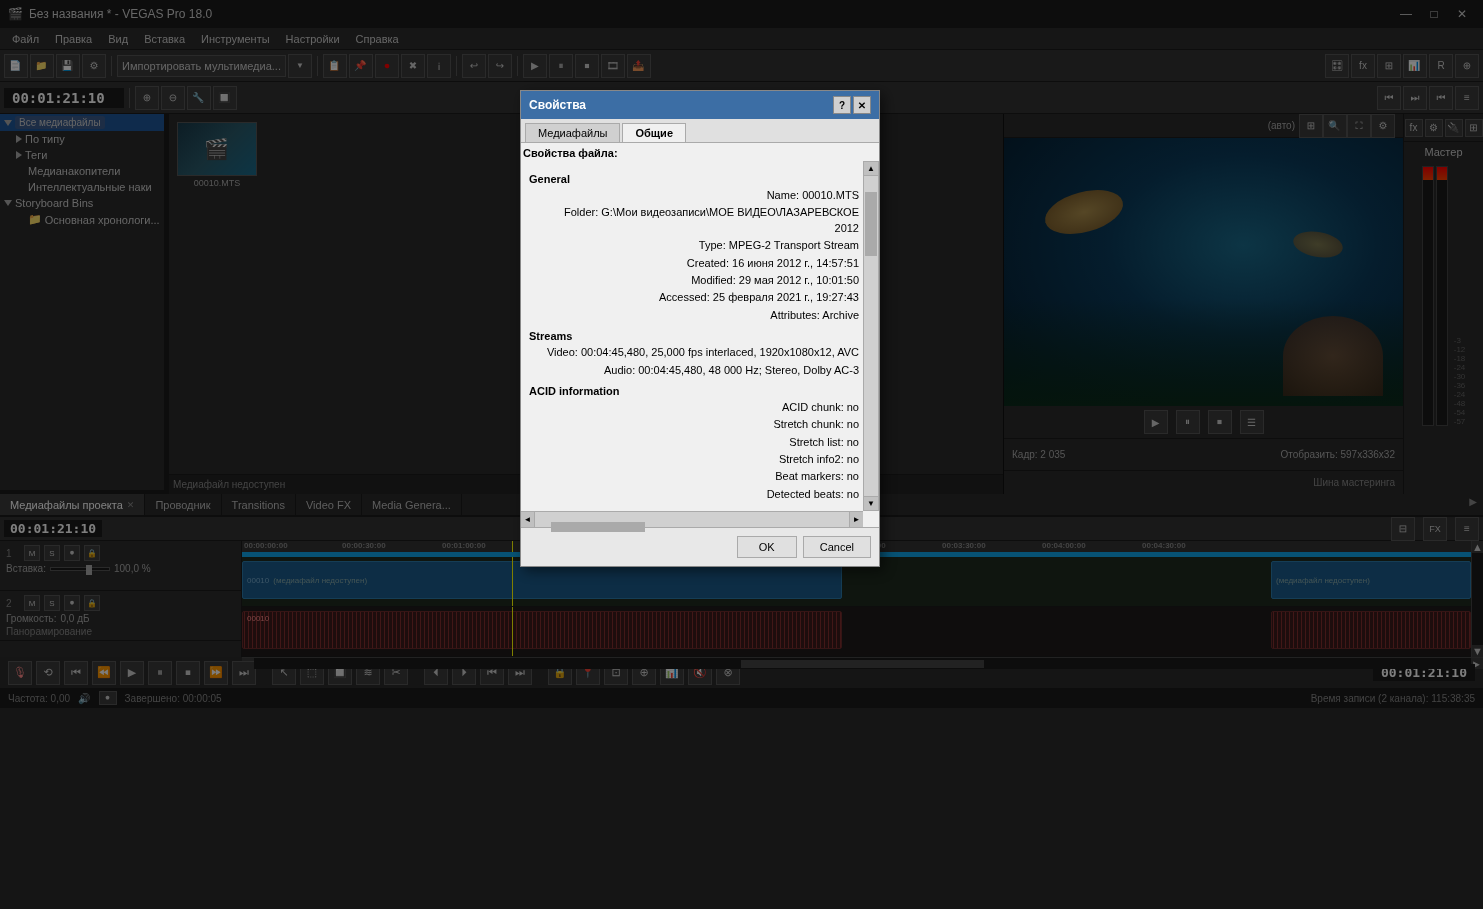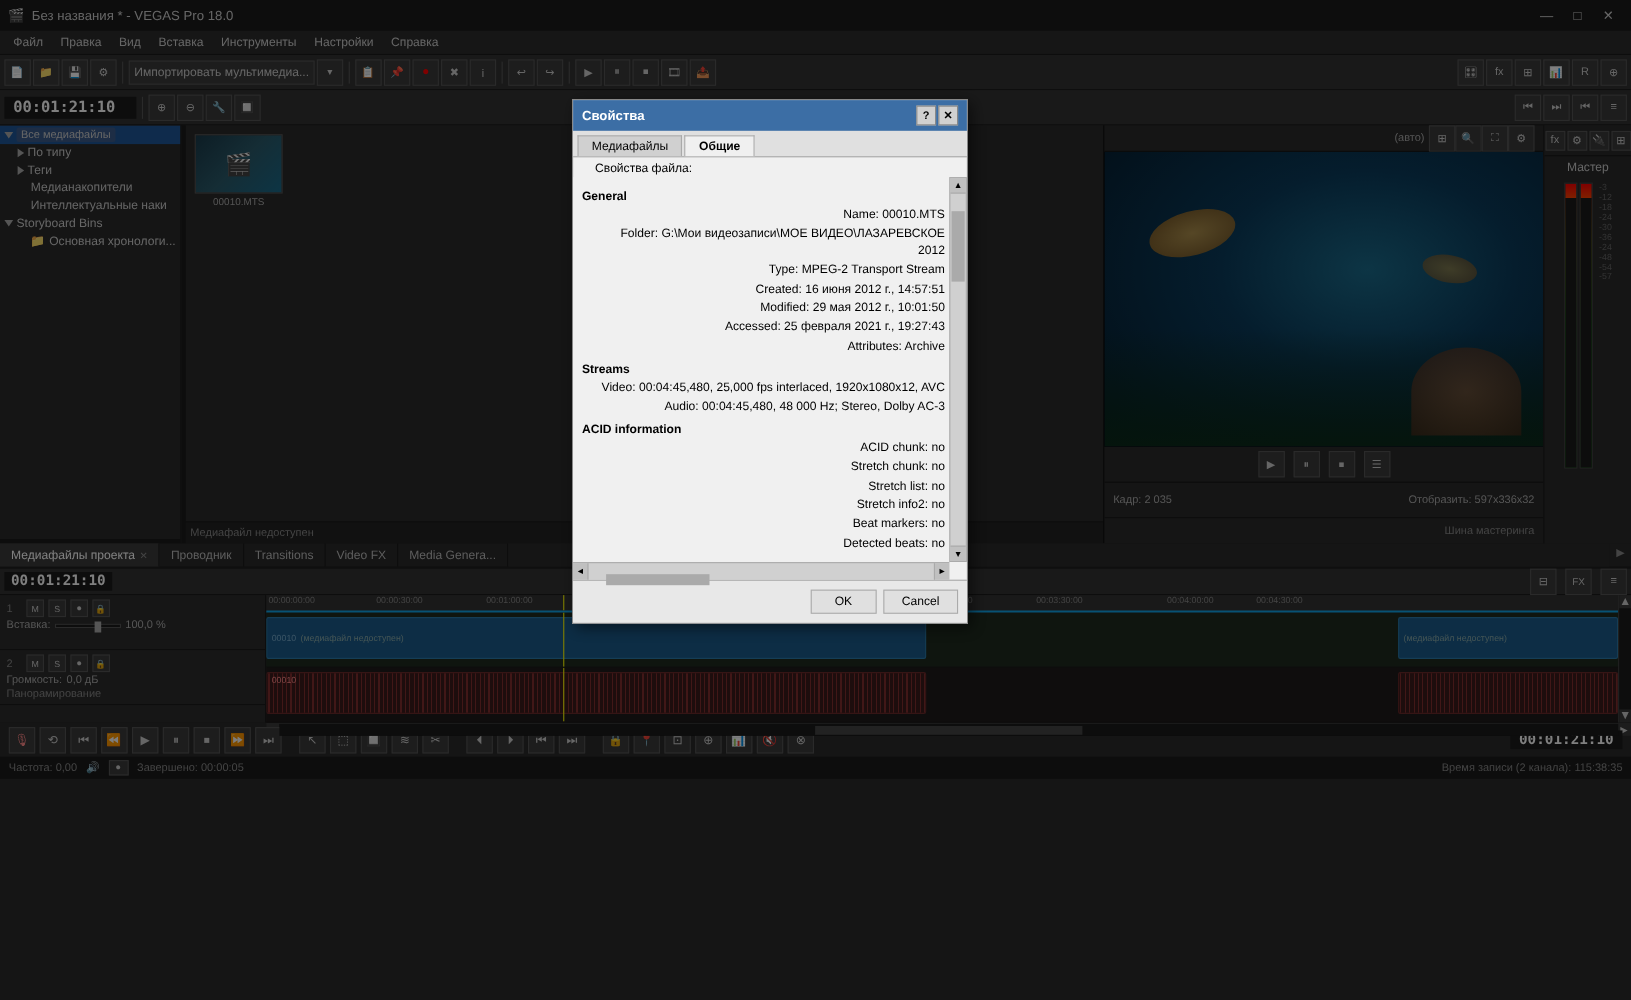--- a/index.html
+++ b/index.html
@@ -269,21 +269,21 @@
     <div style="flex:1; display:flex; justify-content:center; width:100%; padding: 4px;">
       <div style="display:flex; gap:2px; height:260px;">
 
         <div style="width:12px; height:100%; background:linear-gradient(to bottom, #f00 0%, #ff0 20%, #0f0 50%, #0a0 100%); border:1px solid #444; position:relative;">
           <div style="position:absolute; bottom:0; left:0; width:100%; height:95%; background:#1a1a1a;"></div>
         </div>
         <div style="width:12px; height:100%; background:linear-gradient(to bottom, #f00 0%, #ff0 20%, #0f0 50%, #0a0 100%); border:1px solid #444; position:relative;">
           <div style="position:absolute; bottom:0; left:0; width:100%; height:95%; background:#1a1a1a;"></div>
         </div>
       </div>
-      <div style="display:flex; flex-direction:column; justify-content:flex-start; height:260px; margin-left:6px; font-size:8px; color:#666;">
+      <div style="display:flex; flex-direction:column; justify-content:flex-end; height:260px; margin-left:6px; font-size:8px; color:#666;">
         <span>-3</span>
         <span>-12</span>
         <span>-18</span>
         <span>-24</span>
         <span>-30</span>
         <span>-36</span>
         <span>-24</span>
         <span>-48</span>
         <span>-54</span>
         <span>-57</span>
@@ -356,30 +356,30 @@
           <span style="color:#aaa; font-size:10px;">0,0 дБ</span>
         </div>
         <div style="display:flex; align-items:center; gap:4px;">
           <span style="color:#888; font-size:10px;">Панорамирование</span>
         </div>
       </div>
     </div>
 
     <div style="flex:1; overflow:hidden; position:relative; display:flex; flex-direction:column;">
 
-      <div style="height:16px; background:#333; border-bottom:2px solid #0ea5e9; position:relative; overflow:hidden;">
+      <div style="height:16px; background:#333; border-bottom:5px solid #0ea5e9; position:relative; overflow:hidden;font-weight:bold;">
         <span style="position:absolute; left:2px; font-size:8px; color:#888;">00:00:00:00</span>
         <span style="position:absolute; left:100px; font-size:8px; color:#888;">00:00:30:00</span>
         <span style="position:absolute; left:200px; font-size:8px; color:#888;">00:01:00:00</span>
         <span style="position:absolute; left:300px; font-size:8px; color:#888;">00:01:30:00</span>
         <span style="position:absolute; left:400px; font-size:8px; color:#888;">00:02:00:00</span>
         <span style="position:absolute; left:500px; font-size:8px; color:#888;">00:02:30:00</span>
         <span style="position:absolute; left:600px; font-size:8px; color:#888;">00:03:00:00</span>
         <span style="position:absolute; left:700px; font-size:8px; color:#888;">00:03:30:00</span>
-        <span style="position:absolute; left:819px; font-size:8px; color:#888;">00:04:00:00</span>
+        <span style="position:absolute; left:800px; font-size:8px; color:#888;">00:04:00:00</span>
         <span style="position:absolute; left:900px; font-size:8px; color:#888;">00:04:30:00</span>
 
         <div style="position:absolute; left:270px; top:0; bottom:0; width:1px; background:#ff0; z-index:5;"></div>
       </div>
 
       <div style="height:50px; background:#1e2a1e; border-bottom:1px solid #1a1a1a; position:relative;">
 
         <div style="position:absolute; left:0; top:4px; width:600px; height:38px; background:#1a5a8a; border:1px solid #2a7aaa; border-radius:2px; display:flex; align-items:center; padding:0 4px; overflow:hidden;">
           <span style="font-size:8px; color:#7ac;">00010</span>
           <span style="font-size:8px; color:#8aa; margin-left:4px;">(медиафайл недоступен)</span>
@@ -472,21 +472,21 @@
       <span>Свойства</span>
       <div class="dialog-title-btns">
         <div class="dialog-title-btn">?</div>
         <div class="dialog-title-btn">✕</div>
       </div>
     </div>
     <div class="dialog-tabs">
       <div class="dialog-tab">Медиафайлы</div>
       <div class="dialog-tab active">Общие</div>
     </div>
-    <div style="padding: 4px 20px 2px; font-size:11px; color:#000; font-weight:normal;">Свойства файла:</div>
+    <div style="padding: 4px 2px 2px; font-size:11px; color:#000; font-weight:bold;">Свойства файла:</div>
     <div class="dialog-scrollbox" style="position:relative;">
       <div class="dialog-body" style="max-height:360px; overflow-y:hidden; padding-right:20px;">
 
         <div class="dialog-section-label">General</div>
         <div style="padding-left:8px;">
           <div class="dialog-prop">Name: 00010.MTS</div>
           <div class="dialog-prop">Folder: G:\Мои видеозаписи\МОЕ ВИДЕО\ЛАЗАРЕВСКОЕ 2012</div>
           <div class="dialog-prop">Type: MPEG-2 Transport Stream</div>
           <div class="dialog-prop">Created: 16 июня 2012 г., 14:57:51</div>
           <div class="dialog-prop">Modified: 29 мая 2012 г., 10:01:50</div>

